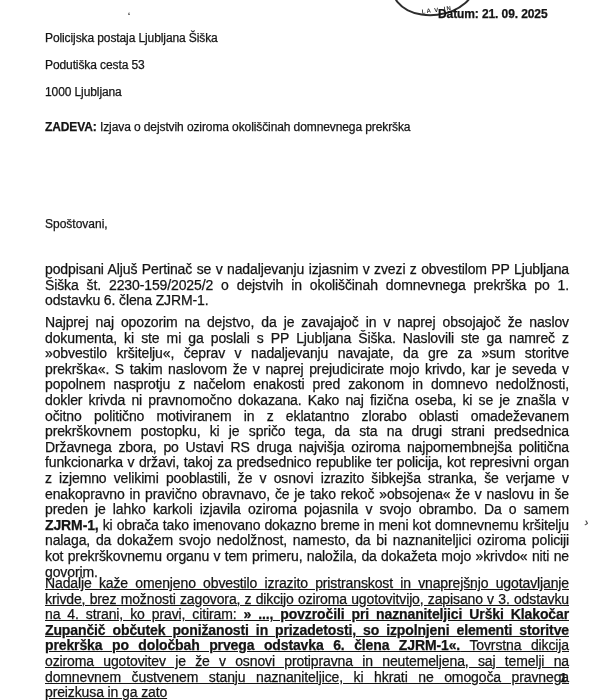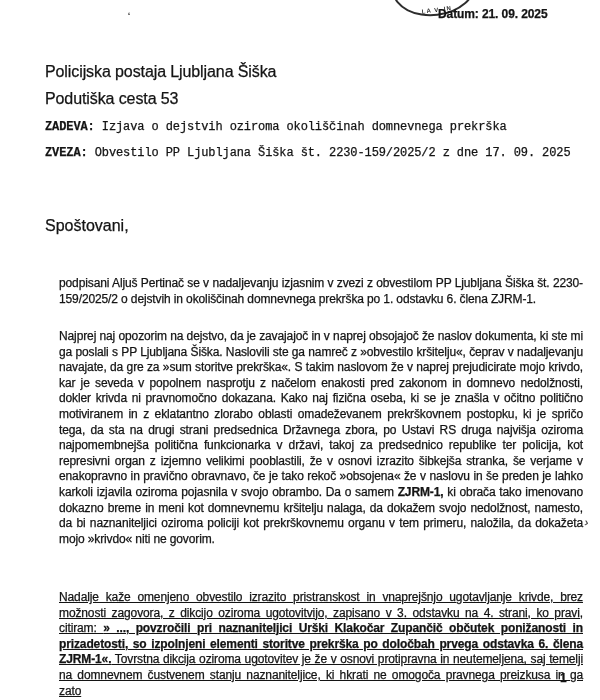--- a/index.html
+++ b/index.html
@@ -22,29 +22,29 @@
     position:absolute; left:438px; top:7px; font-size:12px; font-weight:700;
     letter-spacing:-0.1px; white-space:nowrap;
   }
   .ink-mark-top {
     position:absolute; left:128px; top:12px; font-size:9px; color:#333;
   }
   .ink-mark-right {
     position:absolute; left:585px; top:516px; font-size:11px; color:#3a3a3a;
     transform:rotate(14deg);
   }
-  .recipient { position:absolute; left:45px; top:32px; font-size:16px;margin-top:33px; }
+  .recipient { position:absolute; left:45px; top:32px; font-size:12px; }
   .recipient .addr-line { display:block; margin:0 0 14px 0; line-height:13px; letter-spacing:-0.1px; }
-  .subject { position:absolute; left:45px; top:121px; font-size:12px;font-family:Liberation Mono, monospace; }
+  .subject { position:absolute; left:45px; top:121px; font-size:12px; }
   .subject-line { margin:0 0 12px 0; line-height:13.5px; letter-spacing:-0.1px; }
   .subject-label { font-weight:700; }
-  .salutation { position:absolute; left:45px; top:217px; font-size:16px; }
+  .salutation { position:absolute; left:45px; top:217px; font-size:12px; }
   .body-par {
-    position:absolute; left:45px; width:524px; margin:14px;
-    font-size:12px; line-height:15.6px; text-align:justify; letter-spacing:-0.12px;
+    position:absolute; left:45px; width:524px; margin:0;
+    font-size:14px; line-height:15.6px; text-align:justify; letter-spacing:-0.12px;
   }
   .par-1 { top:262px; }
   .par-2 { top:315px; }
   .par-3 { top:576px;text-decoration:underline; }
   .page-number { position:absolute; left:560px; top:671px; font-size:12px; font-weight:700; }
 </style>
 </head>
 <body>
 
 <div class="page">
@@ -54,28 +54,26 @@
   </div>
 
   <div class="datum">Datum: 21. 09. 2025</div>
 
   <span class="ink-mark-top">ʻ</span>
   <span class="ink-mark-right">›</span>
 
   <div class="recipient">
     <span class="addr-line">Policijska postaja Ljubljana Šiška</span>
     <span class="addr-line">Podutiška cesta 53</span>
+    <span class="addr-line">1000 Ljubljana</span>
   </div>
 
   <div class="subject">
     <p class="subject-line">
       <span class="subject-label">ZADEVA:</span><span> Izjava o dejstvih oziroma okoliščinah domnevnega prekrška</span>
-    </p>
-    <p class="subject-line">
-      <span class="subject-label">ZVEZA:</span><span> Obvestilo PP Ljubljana Šiška št. 2230-159/2025/2 z dne 17. 09. 2025</span>
     </p>
   </div>
 
   <div class="salutation">Spoštovani,</div>
 
   <p class="body-par par-1"><span>podpisani Aljuš Pertinač se v nadaljevanju izjasnim v zvezi z obvestilom PP Ljubljana Šiška št. 2230-159/2025/2 o dejstvih in okoliščinah domnevnega prekrška po 1. odstavku 6. člena ZJRM-1.</span></p>
   <p class="body-par par-2"><span>Najprej naj opozorim na dejstvo, da je zavajajoč in v naprej obsojajoč že naslov dokumenta, ki ste mi ga poslali s PP Ljubljana Šiška. Naslovili ste ga namreč z »obvestilo kršitelju«, čeprav v nadaljevanju navajate, da gre za »sum storitve prekrška«. S takim naslovom že v naprej prejudicirate mojo krivdo, kar je seveda v popolnem nasprotju z načelom enakosti pred zakonom in domnevo nedolžnosti, dokler krivda ni pravnomočno dokazana. Kako naj fizična oseba, ki se je znašla v očitno politično motiviranem in z eklatantno zlorabo oblasti omadeževanem prekrškovnem postopku, ki je spričo tega, da sta na drugi strani predsednica Državnega zbora, po Ustavi RS druga najvišja oziroma najpomembnejša politična funkcionarka v državi, takoj za predsednico republike ter policija, kot represivni organ z izjemno velikimi pooblastili, že v osnovi izrazito šibkejša stranka, še verjame v enakopravno in pravično obravnavo, če je tako rekoč »obsojena« že v naslovu in še preden je lahko karkoli izjavila oziroma pojasnila v svojo obrambo. Da o samem </span><span style="font-weight: 700;">ZJRM-1,</span><span> ki obrača tako imenovano dokazno breme in meni kot domnevnemu kršitelju nalaga, da dokažem svojo nedolžnost, namesto, da bi naznaniteljici oziroma policiji kot prekrškovnemu organu v tem primeru, naložila, da dokažeta mojo »krivdo« niti ne govorim.</span></p>
   <p class="body-par par-3"><span>Nadalje kaže omenjeno obvestilo izrazito pristranskost in vnaprejšnjo ugotavljanje krivde, brez možnosti zagovora, z dikcijo oziroma ugotovitvijo, zapisano v 3. odstavku na 4. strani, ko pravi, citiram: </span><span style="font-weight: 700;">» ..., povzročili pri naznaniteljici Urški Klakočar Zupančič občutek ponižanosti in prizadetosti, so izpolnjeni elementi storitve prekrška po določbah prvega odstavka 6. člena ZJRM-1«.</span><span> Tovrstna dikcija oziroma ugotovitev je že v osnovi protipravna in neutemeljena, saj temelji na domnevnem čustvenem stanju naznaniteljice, ki hkrati ne omogoča pravnega preizkusa in ga zato</span></p>
 
   <div class="page-number">1</div>

